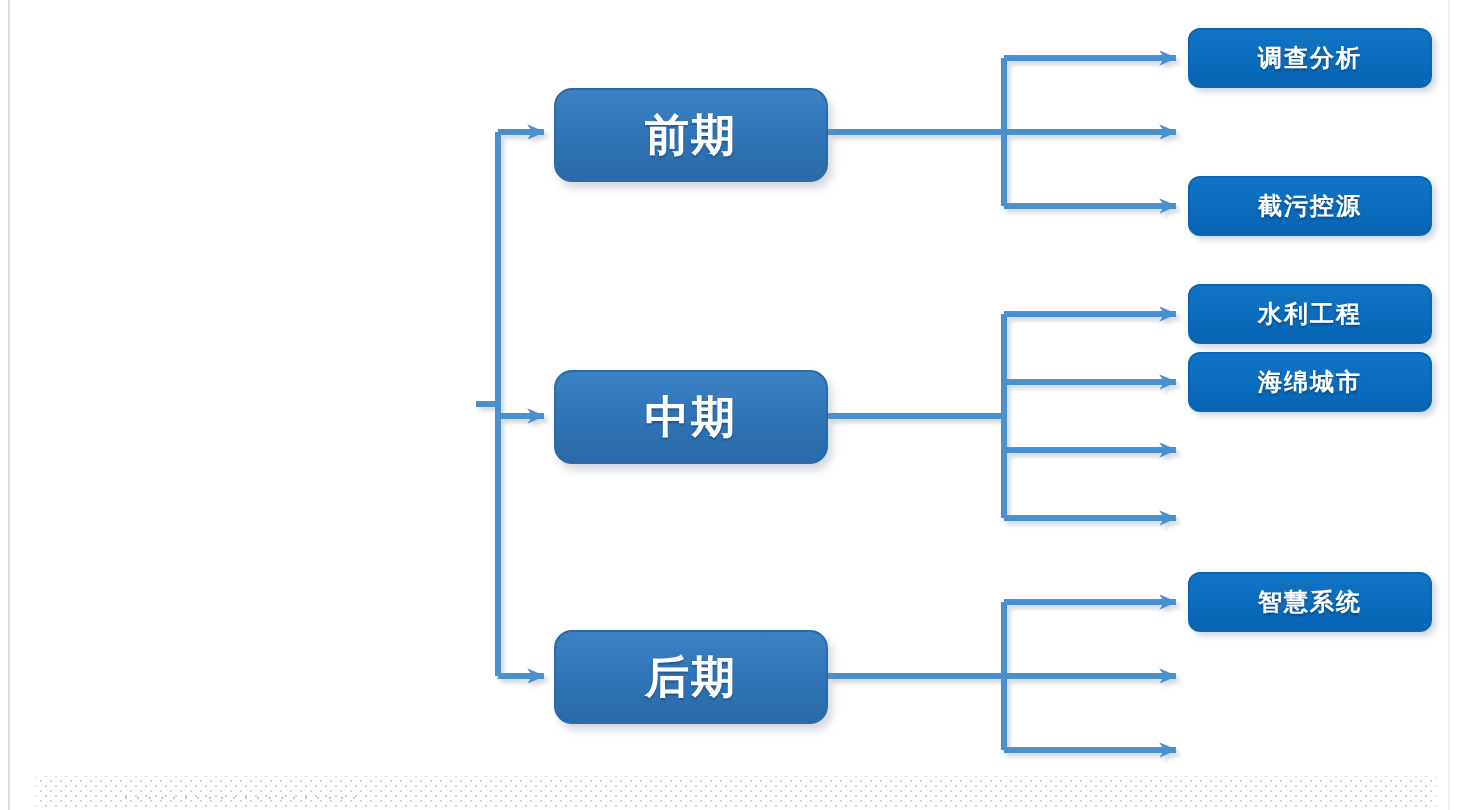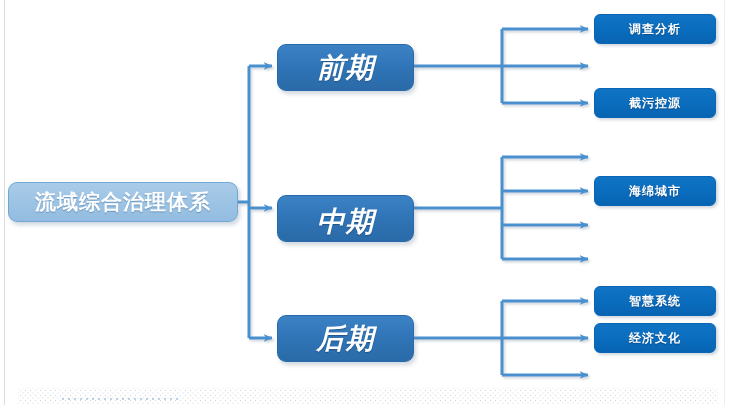--- a/index.html
+++ b/index.html
@@ -98,28 +98,27 @@
     box-shadow: 2px 3px 4px rgba(120,140,160,.35);
   }
 
   .node-stage {
     left: 277px;
     width: 137px;
     height: 47px;
     border-radius: 9px;
     background: linear-gradient(180deg, #3b82c4 0%, #2f74b6 50%, #2a6aa8 100%);
     border: 1px solid #2a6aa8;
-    font-size: 28px;
+    font-size: 22px;
     font-weight: bold;
     text-shadow: 0 1px 1px rgba(20,55,95,.5);
     box-shadow: 2px 3px 4px rgba(120,140,160,.35);
-    font-style: italic;
   }
   .stage-0 { top: 44px; }
-  .stage-1 { top: 195px; align-items: flex-end; }
+  .stage-1 { top: 185px; }
   .stage-2 { top: 315px; }
 
   .node-leaf {
     left: 594px;
     width: 122px;
     height: 30px;
     border-radius: 6px;
     background: linear-gradient(180deg, #1173c4 0%, #0a6cbd 55%, #0764b2 100%);
     border: 1px solid #0a66b4;
     font-size: 12px;
@@ -170,48 +169,45 @@
       <path d="M502,259 L588,259" marker-end="url(#ah)"></path>
 
       <path d="M414,338 L502,338"></path>
       <path d="M502,301 L502,375"></path>
       <path d="M502,301 L588,301" marker-end="url(#ah)"></path>
       <path d="M502,338 L588,338" marker-end="url(#ah)"></path>
       <path d="M502,375 L588,375" marker-end="url(#ah)"></path>
     </g>
   </svg>
 
-  <div class="node node-root">
-    <span>流域综合治理体系</span>
-  </div>
 
   <div class="node node-stage stage-0">
     <span>前期</span>
   </div>
   <div class="node node-stage stage-1">
     <span>中期</span>
   </div>
   <div class="node node-stage stage-2">
     <span>后期</span>
   </div>
 
   <div class="node node-leaf" style="top:14px">
     <span>调查分析</span>
   </div>
   <div class="node node-leaf" style="top:88px">
     <span>截污控源</span>
   </div>
 
+  <div class="node node-leaf" style="top:142px">
+    <span>水利工程</span>
+  </div>
   <div class="node node-leaf" style="top:176px">
     <span>海绵城市</span>
   </div>
 
   <div class="node node-leaf" style="top:286px">
     <span>智慧系统</span>
   </div>
-  <div class="node node-leaf" style="top:323px">
-    <span>经济文化</span>
-  </div>
 
   <div class="bottom-strip"></div>
   <div class="bottom-strip-tint"></div>
 
 </div>
 
 </body></html>

